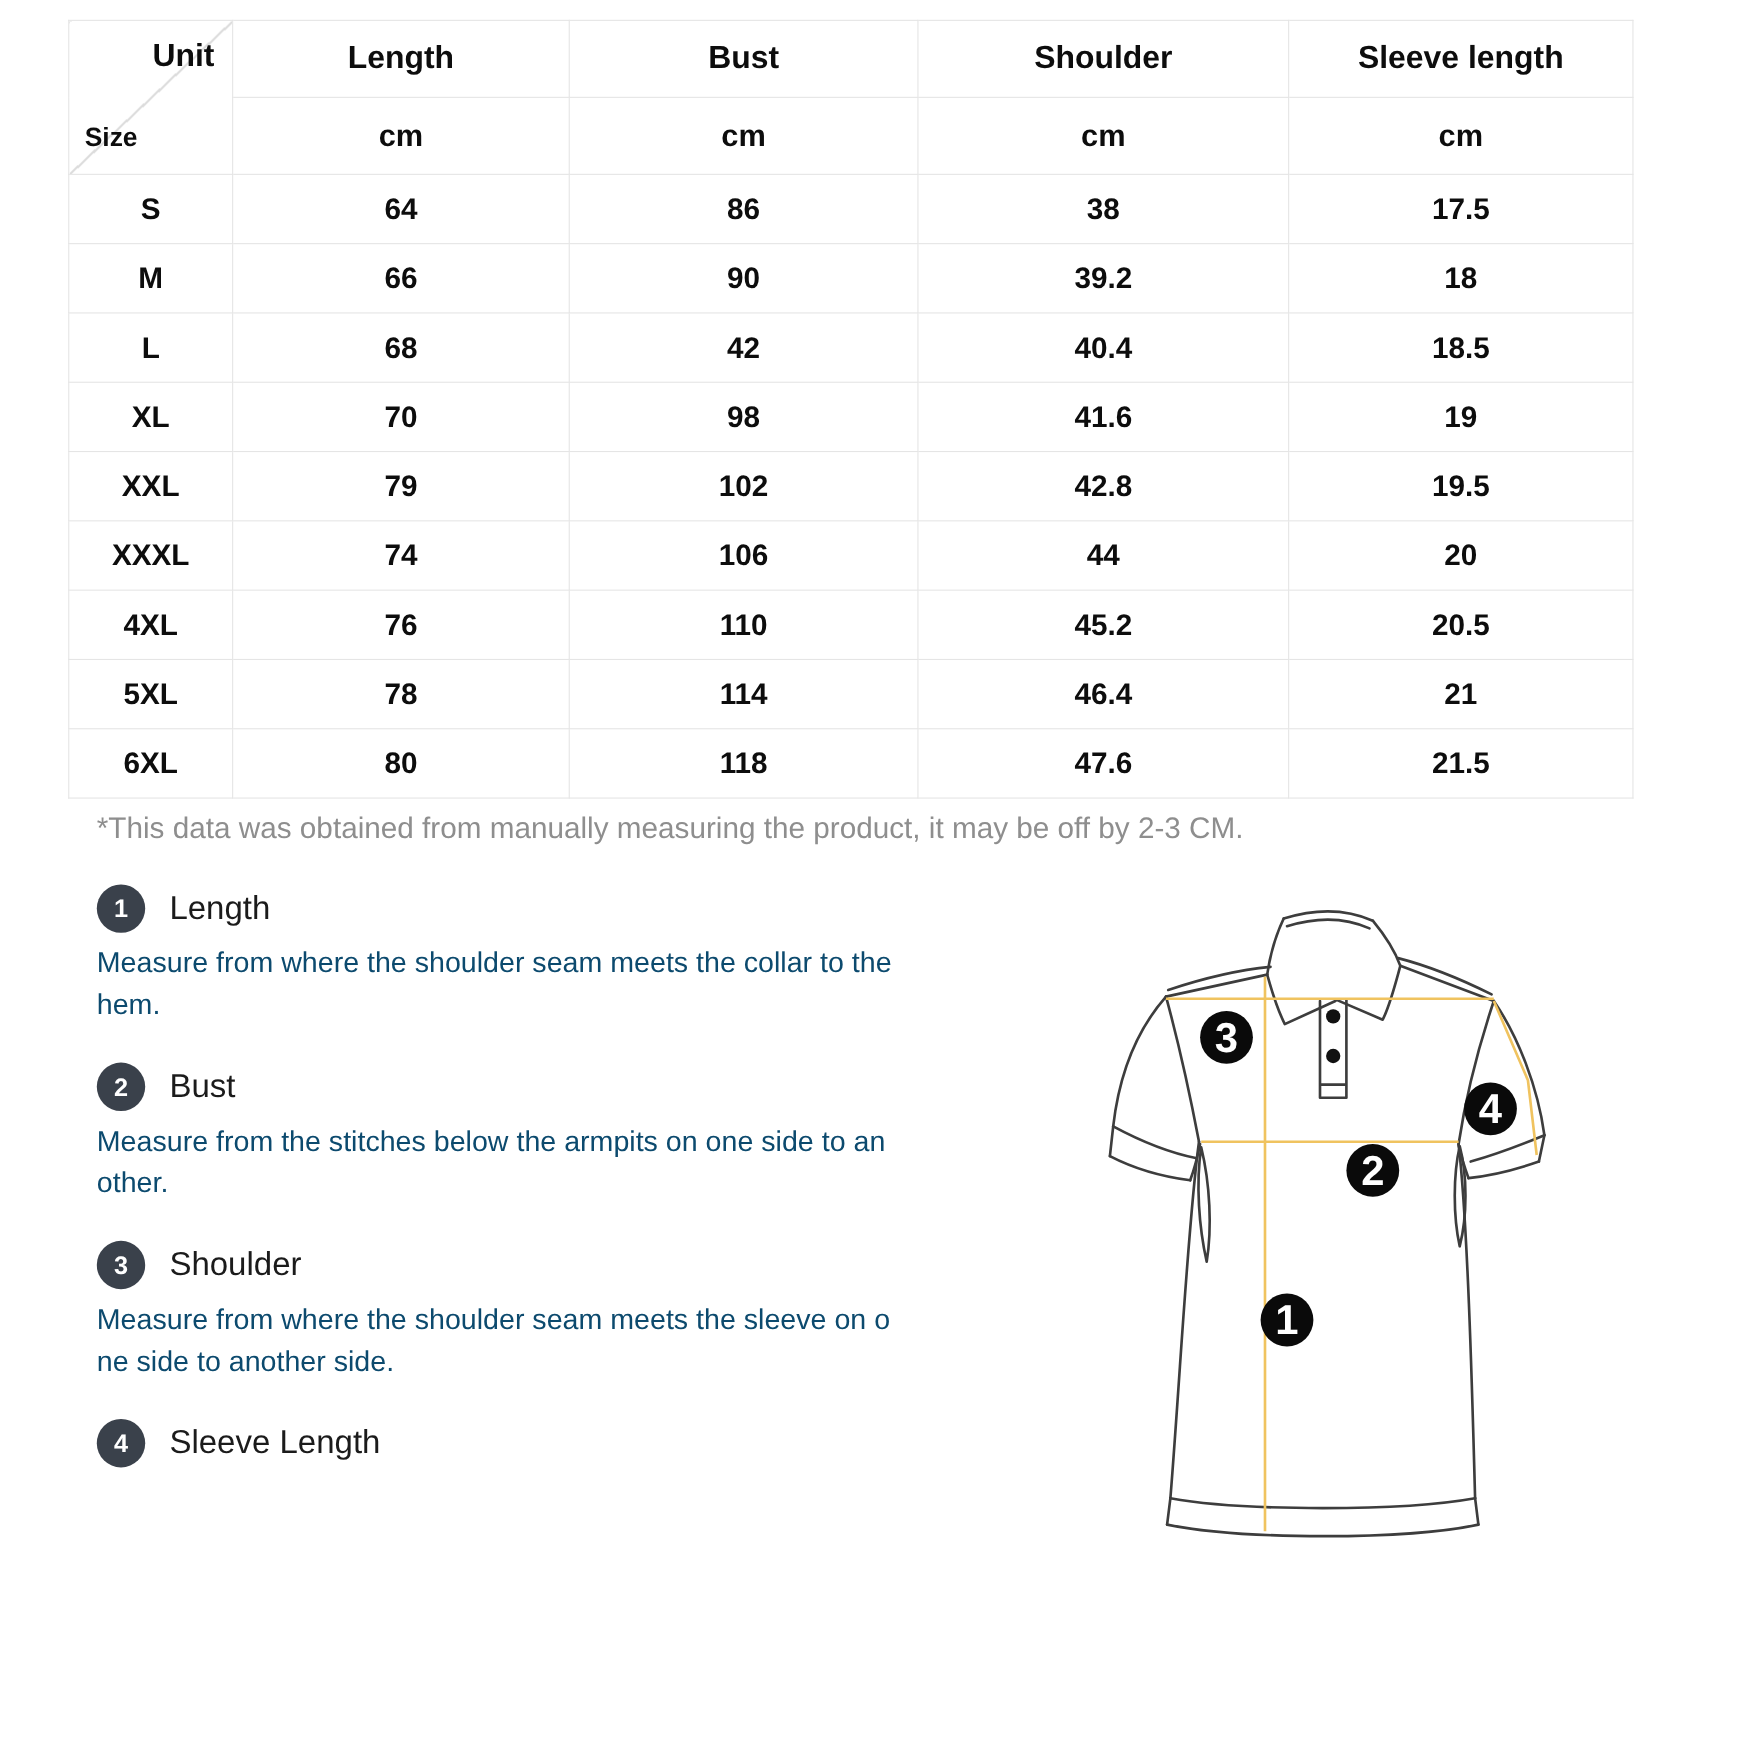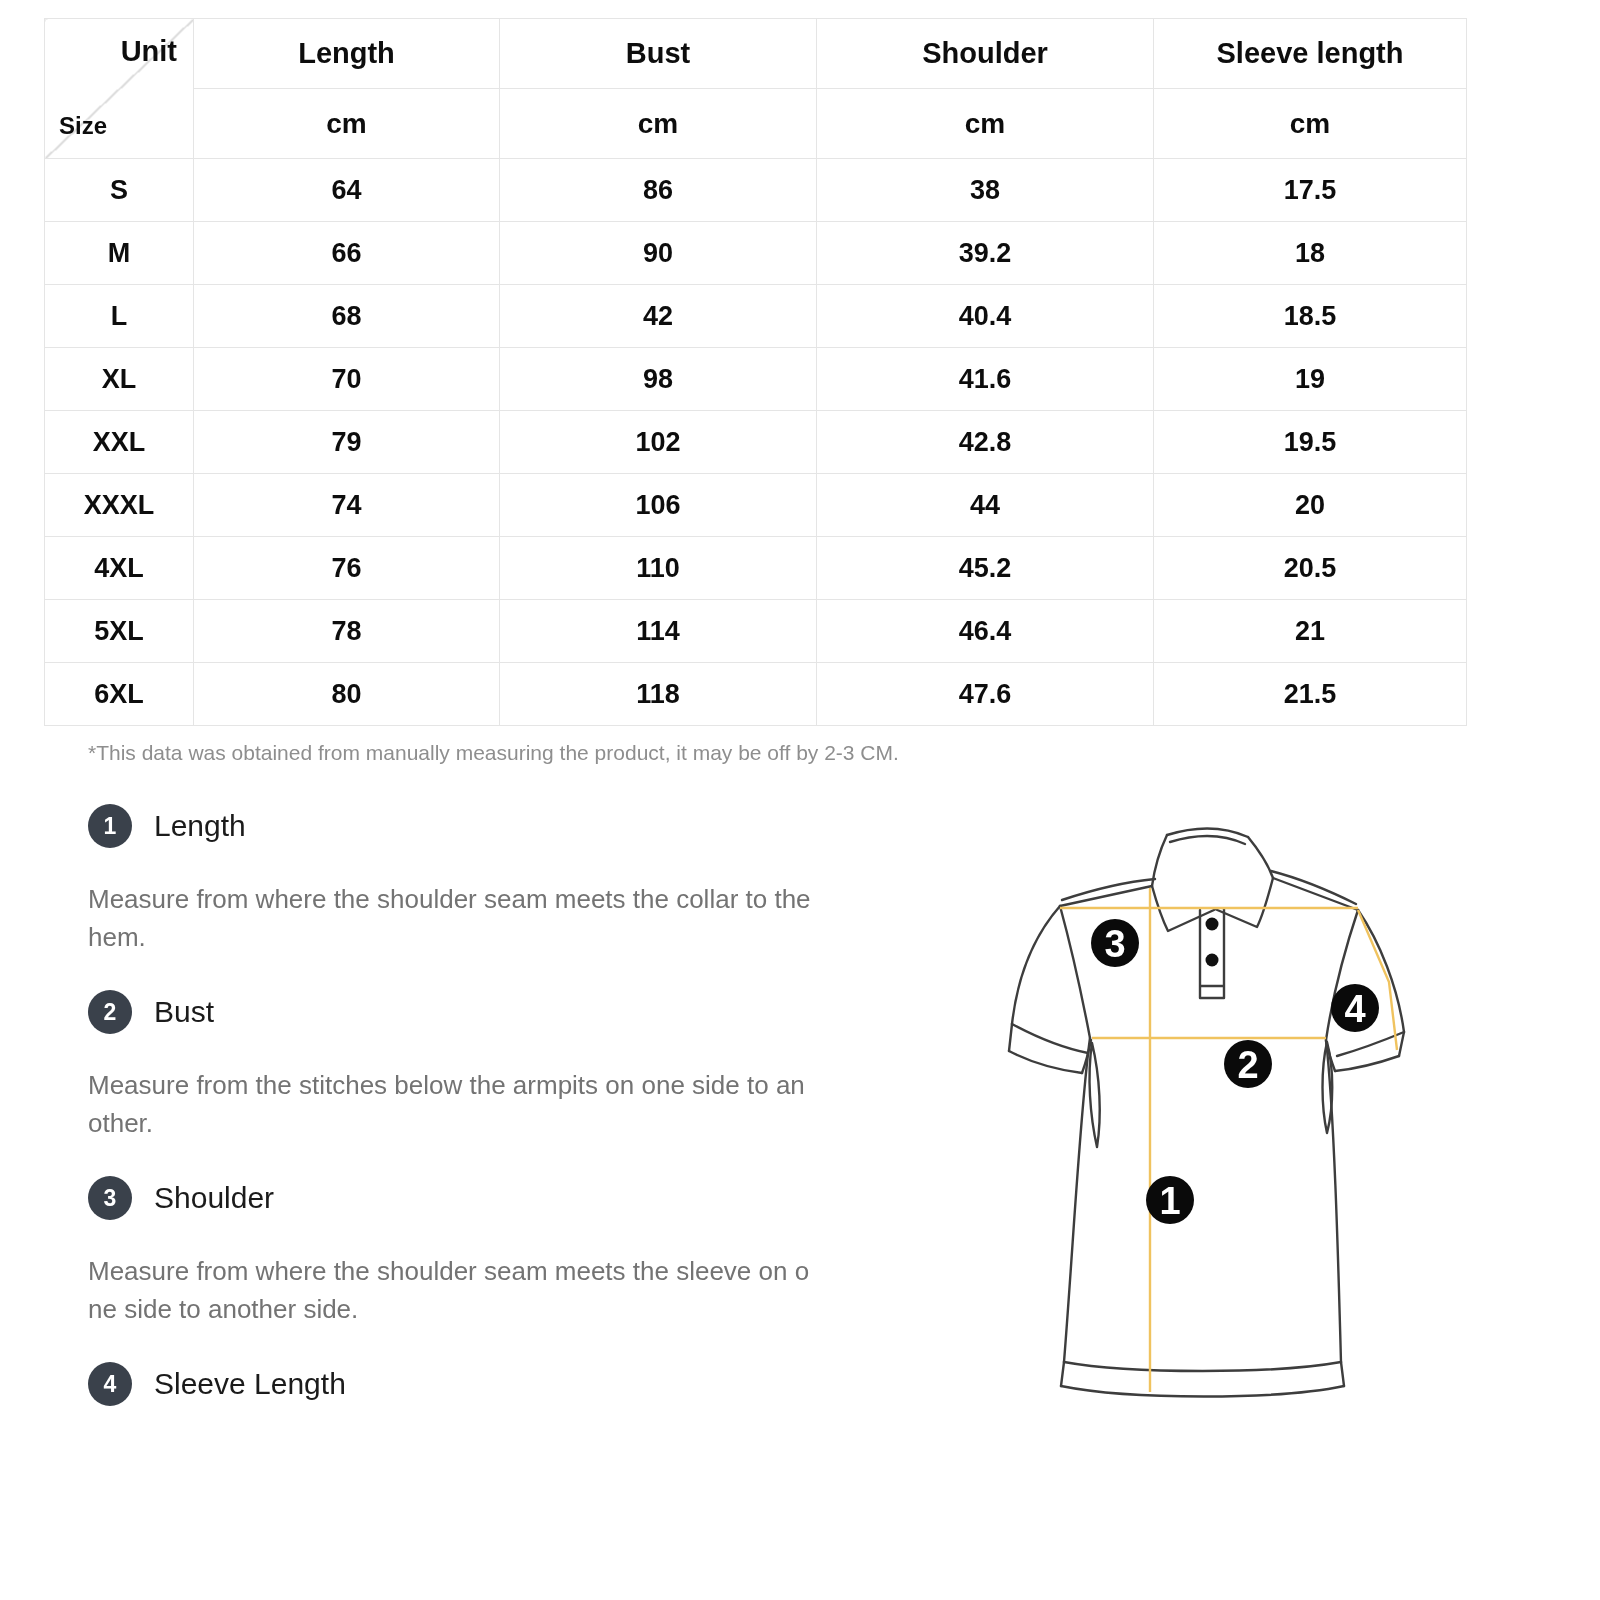--- a/index.html
+++ b/index.html
@@ -5,21 +5,21 @@
   * { box-sizing: border-box; }
   html, body { margin: 0; padding: 0; background: #fff; }
   body { font-family: "Liberation Sans", sans-serif; color: #1b1b1b; }
   .page { position: relative; width: 1600px; height: 1600px; background: #fff; overflow: hidden; }
 
   
   table.size-table {
     border-collapse: collapse;
     table-layout: fixed;
     width: 1422px;
-    margin: 18px 0 0 44px;
+    margin: 18px 0 0 62px;
   }
   .size-table th, .size-table td {
     border: 1px solid #e5e5e5;
     text-align: center;
     vertical-align: middle;
     font-weight: bold;
     color: #0d0d0d;
     padding: 0;
   }
   .size-table .head-row th { height: 70px; font-size: 29px; }
@@ -30,21 +30,21 @@
     position: relative;
     background-image: linear-gradient(to bottom right,
       transparent calc(50% - 1px), #dcdcdc calc(50% - 1px),
       #dcdcdc calc(50% + 1px), transparent calc(50% + 1px));
   }
   .corner-unit { position: absolute; top: 16px; right: 16px; font-size: 29px; font-weight: bold; }
   .corner-size { position: absolute; bottom: 18px; left: 14px; font-size: 24px; font-weight: bold; }
 
   .disclaimer {
     margin: 10px 0 0 88px;
-    font-size: 21px;
+    font-size: 27px;
     line-height: 34px;
     color: #8e8e8e;
   }
 
   
   .howto-title {
     margin: 36px 0 0 88px;
     font-size: 38px;
     line-height: 50px;
     font-weight: 400;
@@ -53,25 +53,25 @@
   .step-head { display: flex; align-items: center; margin: 34px 0 0 88px; }
   .badge {
     width: 44px; height: 44px; border-radius: 50%;
     background: #3a414b; color: #fff;
     font-size: 23px; font-weight: bold;
     display: flex; align-items: center; justify-content: center;
     flex: 0 0 44px;
   }
   .step-label { margin-left: 22px; font-size: 30px; color: #1b1b1b; }
   .step-desc {
-    margin: 32px 0 0 88px;
+    margin: 8px 0 0 88px;
     width: 860px;
     font-size: 26px;
     line-height: 38px;
-    color: #737373;
+    color: #0c4a6e;
     white-space: pre-line;
   }
 
   
   .shirt-wrap { position: absolute; left: 930px; top: 800px; width: 560px; height: 620px; }
   .badge-num { font-family: "Liberation Sans", sans-serif; font-weight: bold; }
 </style>
 </head>
 <body>
 

